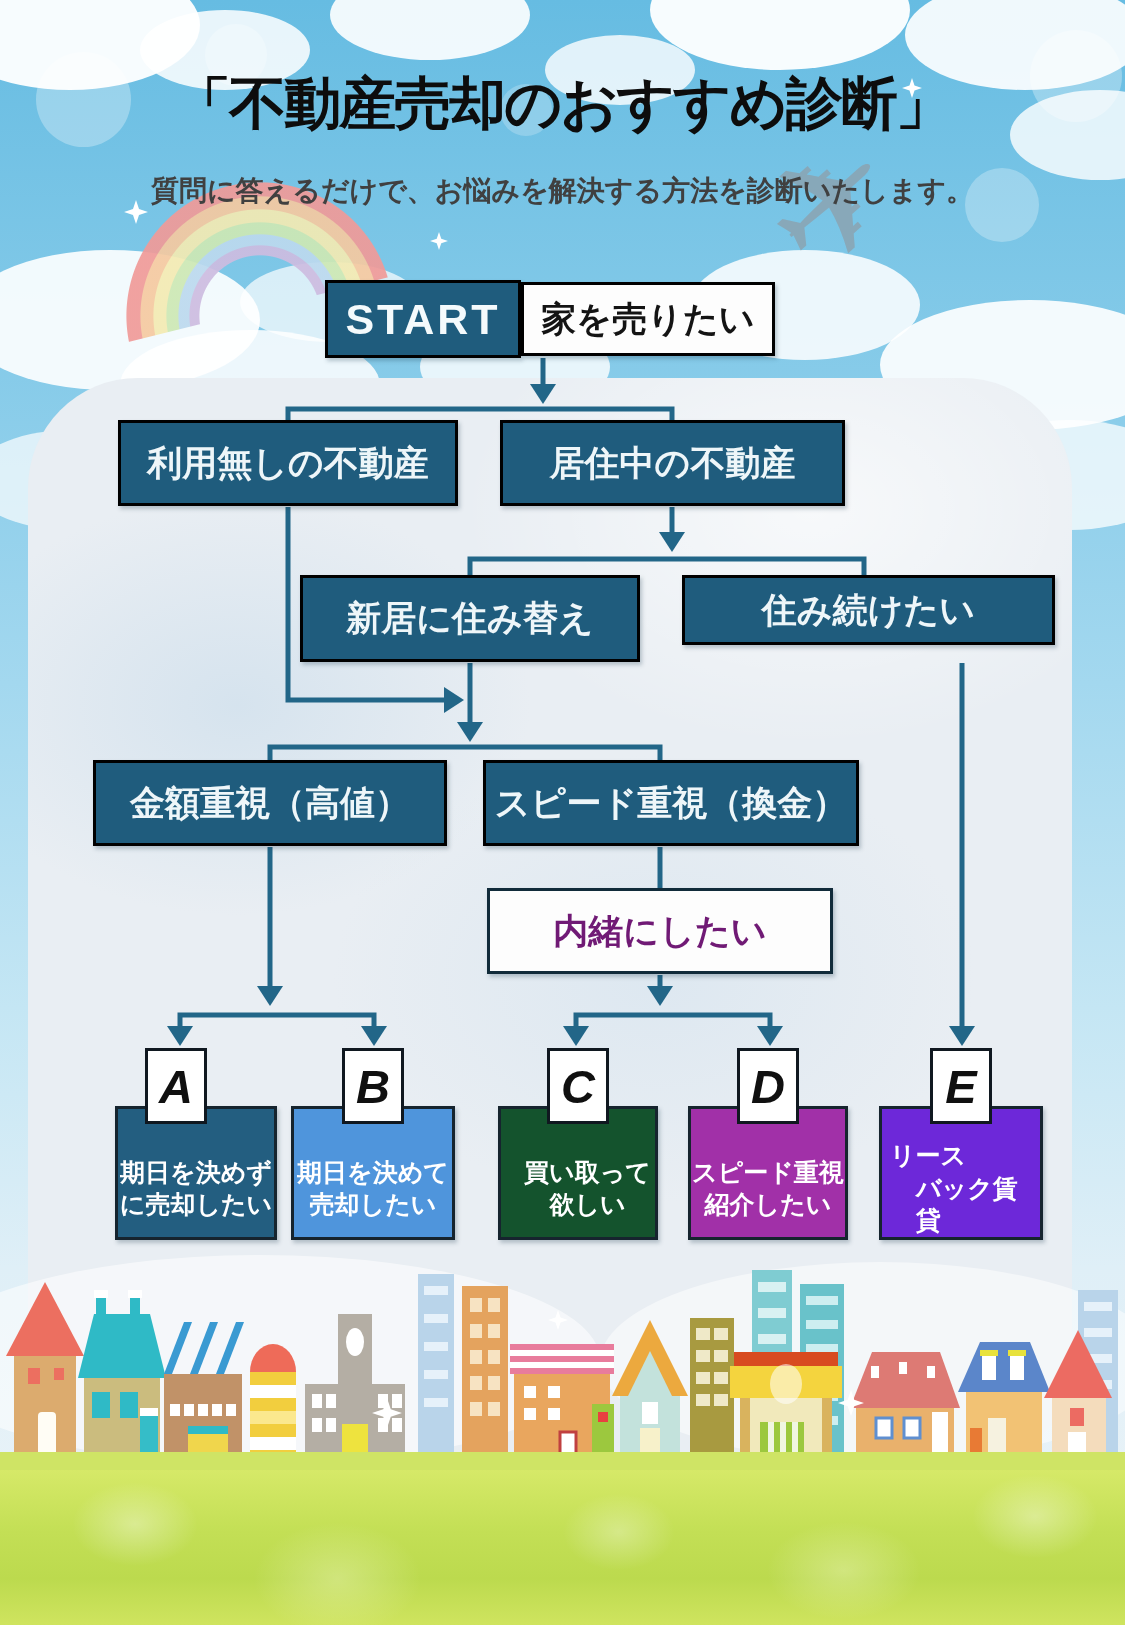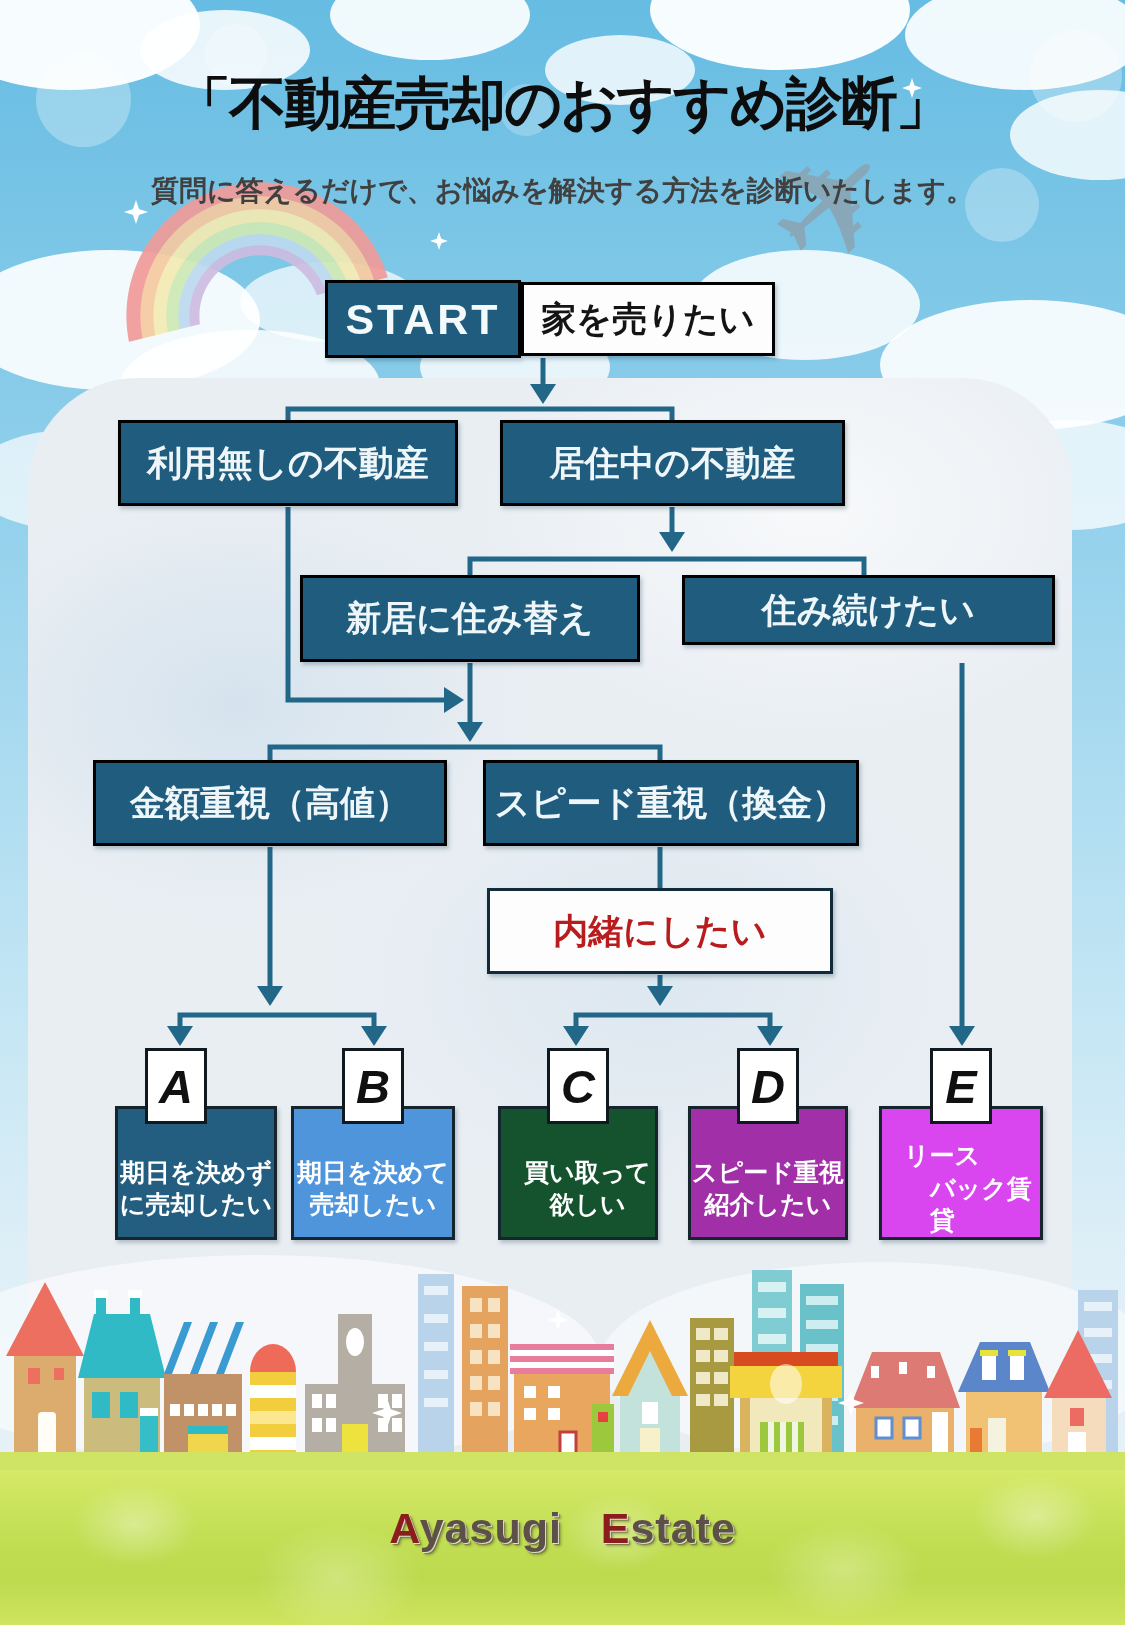--- a/index.html
+++ b/index.html
@@ -34,37 +34,37 @@
       radial-gradient(460px 320px at 60% 55%, rgba(199,220,236,.35), transparent 70%),
       #e9eef3;}
   .cloudwash{position:absolute;background:#fff;border-radius:50%;z-index:5;pointer-events:none;}
 
   
   .connectors{position:absolute;left:0;top:0;z-index:5;pointer-events:none;}
   .node{position:absolute;z-index:6;display:flex;align-items:center;justify-content:center;
     background:#1f5c7d;border:3px solid #000000;color:#eef6f9;font-size:35px;font-weight:600;
     box-sizing:border-box;box-shadow:2px 3px 4px rgba(20,50,70,.25);}
   .node.white{background:#fdfdfd;color:#141414;}
-  .node.secret{background:#fdfdfd;color:#b91c1c;border-color:#112b3a;}
+  .node.secret{background:#fdfdfd;color:#701a75;border-color:#112b3a;}
   .start-label{font-size:43px;letter-spacing:3px;font-weight:600;color:#f4fafc;}
 
   
   .col{position:absolute;top:1048px;z-index:6;}
   .tagbox{position:absolute;top:0;left:50%;transform:translateX(-50%);width:62px;height:76px;z-index:2;
     background:#fff;border:3px solid #101820;box-sizing:border-box;display:flex;align-items:center;justify-content:center;
     font-size:47px;font-weight:800;font-style:italic;color:#101010;}
   .resbox{position:absolute;top:58px;left:0;width:100%;height:134px;z-index:1;border:3px solid #16242e;
     box-sizing:border-box;display:flex;flex-direction:column;justify-content:center;align-items:center;
     padding-top:30px;color:#fff;font-size:25px;font-weight:600;line-height:1.3;
     box-shadow:2px 3px 4px rgba(20,50,70,.25);}
   .res-a{background:#235e80;margin-left:20px;}
   .res-b{background:#4f95dc;}
   .res-c{background:#14532d;padding-left:19px;}
   .res-d{background:#a130a8;}
-  .res-e{background:#d946ef;align-items:flex-start;padding-left:22px;}
+  .res-e{background:#6d28d9;align-items:flex-start;padding-left:8px;}
   .res-e .l2{padding-left:26px;}
 
   
   .town{position:absolute;left:0;top:1256px;z-index:7;}
   .grass{position:absolute;left:0;top:1470px;width:1125px;height:155px;z-index:8;
     background:
       radial-gradient(90px 60px at 12% 35%, rgba(255,255,255,.35), transparent 70%),
       radial-gradient(120px 80px at 30% 70%, rgba(255,255,230,.3), transparent 70%),
       radial-gradient(80px 55px at 55% 40%, rgba(255,255,255,.3), transparent 70%),
       radial-gradient(110px 70px at 75% 65%, rgba(255,255,235,.3), transparent 70%),
@@ -419,19 +419,14 @@
   <svg class="sparkle" style="left:124px;top:200px;z-index:3;" width="24" height="24" viewBox="0 0 24 24">
       <path d="M12 0 L15 9 L24 12 L15 15 L12 24 L9 15 L0 12 L9 9 Z" fill="#fff"></path>
     </svg>
   <svg class="sparkle" style="left:430px;top:232px;z-index:3;" width="18" height="18" viewBox="0 0 24 24">
       <path d="M12 0 L15 9 L24 12 L15 15 L12 24 L9 15 L0 12 L9 9 Z" fill="#fff"></path>
     </svg>
   <svg class="sparkle" style="left:902px;top:78px;z-index:3;" width="20" height="20" viewBox="0 0 24 24">
       <path d="M12 0 L15 9 L24 12 L15 15 L12 24 L9 15 L0 12 L9 9 Z" fill="#fff"></path>
     </svg>
 
-  <div class="brand">
-    <span class="word">Ayasugi</span>
-    <span>&nbsp;</span>
-    <span class="word">Estate</span>
-  </div>
 
 </div>
 
 </body></html>

